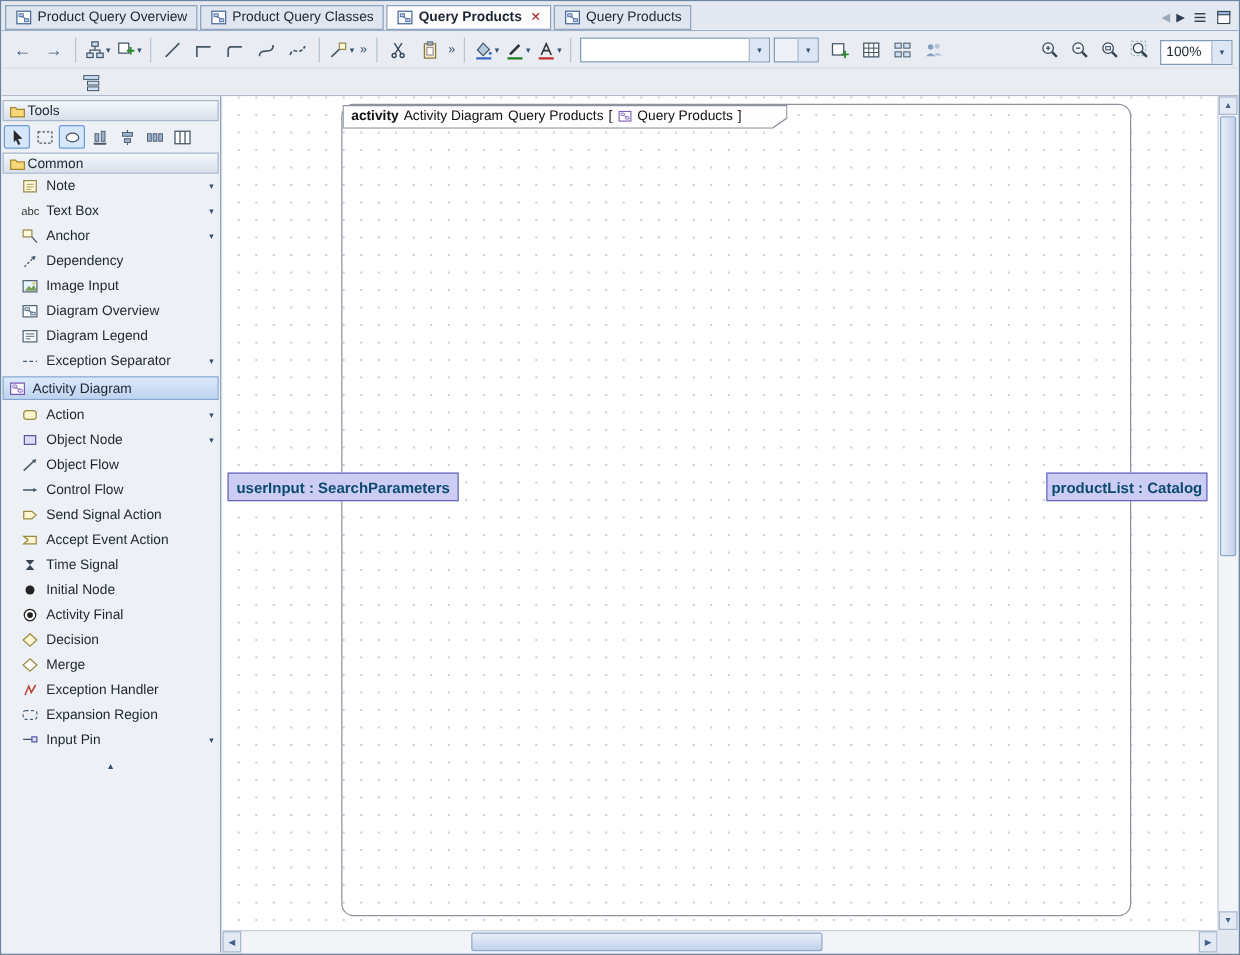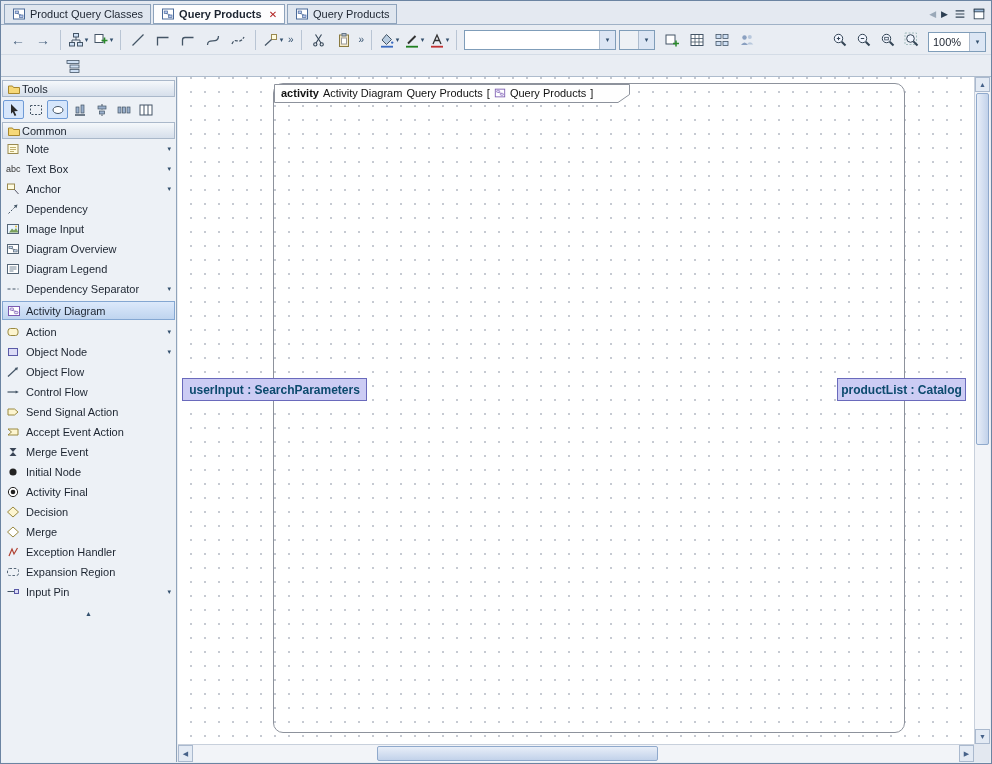--- a/index.html
+++ b/index.html
@@ -46,21 +46,21 @@
     background:#edf1f6; border-right:1px solid #8fa3ba; padding-top:2px; }
   .sec-h { height:17px; margin:1px 1px 0; display:flex; align-items:center; gap:1px;
     padding:0 4px; background:linear-gradient(#f5f8fb,#d6dfeb); border:1px solid #aab8ca; }
   .tools-row { display:flex; gap:1px; padding:3px 2px 2px; }
   .tool-btn { width:21px; height:19px; display:flex; align-items:center; justify-content:center;
     border:1px solid transparent; border-radius:2px; }
   .tool-btn.active { background:#d6e6fb; border-color:#6f9bd6; }
   .drawer-h { height:19px; margin:2px 1px; display:flex; align-items:center; gap:5px; padding:0 4px;
     background:linear-gradient(#dcead7fb,#bfd4ef); background:linear-gradient(#dce9fb,#bfd4ef);
     border:1px solid #84a7d2; }
-  .pi { height:20px; display:flex; align-items:center; gap:6px; padding:0 5px; cursor:default; }
+  .pi { height:20px; display:flex; align-items:center; gap:6px; padding:0 5px; cursor:default;margin-left:11px; }
   .pi-caret { margin-left:auto; font-size:7px; color:#33506e; }
   .abc-icon { font-size:9px; color:#333; width:14px; text-align:center; }
   .scroll-up-btn { width:26px; height:12px; margin:5px auto 0; display:flex; align-items:center;
     justify-content:center; font-size:7px; color:#33506e; }
   .i14 { width:14px; height:14px; flex:0 0 auto; }
   .i16 { width:16px; height:16px; flex:0 0 auto; }
   .i12 { width:12px; height:12px; flex:0 0 auto; }
   
   .canvas { position:absolute; left:177px; top:76px; right:17px; bottom:19px;
     background-color:#ffffff;
@@ -328,20 +328,26 @@
   </defs>
 </svg>
 
 <div class="window">
 
   <div class="tabbar">
     <div class="tab">
       <svg class="i14">
           <use href="#ic-diagtab"></use>
         </svg>
+      <span>Product Query Overview</span>
+    </div>
+    <div class="tab">
+      <svg class="i14">
+          <use href="#ic-diagtab"></use>
+        </svg>
       <span>Product Query Classes</span>
     </div>
     <div class="tab active">
       <svg class="i14">
           <use href="#ic-diagtab"></use>
         </svg>
       <span>Query Products</span>
       <span class="tab-close">✕</span>
     </div>
     <div class="tab">
@@ -612,21 +618,21 @@
     <div class="pi">
       <svg class="i14">
           <use href="#ic-legend"></use>
         </svg>
       <span>Diagram Legend</span>
     </div>
     <div class="pi">
       <svg class="i14">
           <use href="#ic-hsep"></use>
         </svg>
-      <span>Dependency Separator</span>
+      <span>Exception Separator</span>
       <span class="pi-caret">▾</span>
     </div>
 
     <div class="drawer-h">
       <svg class="i14">
           <use href="#ic-actdiagram"></use>
         </svg>
       <span>Activity Diagram</span>
     </div>
 
@@ -665,21 +671,21 @@
     <div class="pi">
       <svg class="i14">
           <use href="#ic-acceptev"></use>
         </svg>
       <span>Accept Event Action</span>
     </div>
     <div class="pi">
       <svg class="i14">
           <use href="#ic-timeev"></use>
         </svg>
-      <span>Merge Event</span>
+      <span>Time Signal</span>
     </div>
     <div class="pi">
       <svg class="i14">
           <use href="#ic-initial"></use>
         </svg>
       <span>Initial Node</span>
     </div>
     <div class="pi">
       <svg class="i14">
           <use href="#ic-actfinal"></use>

